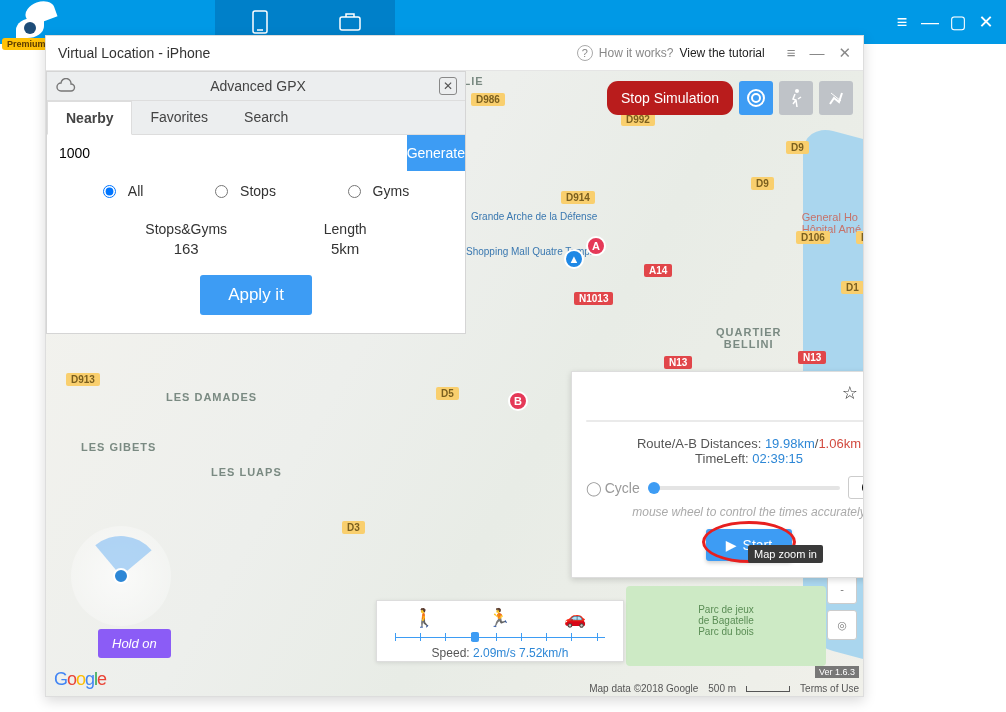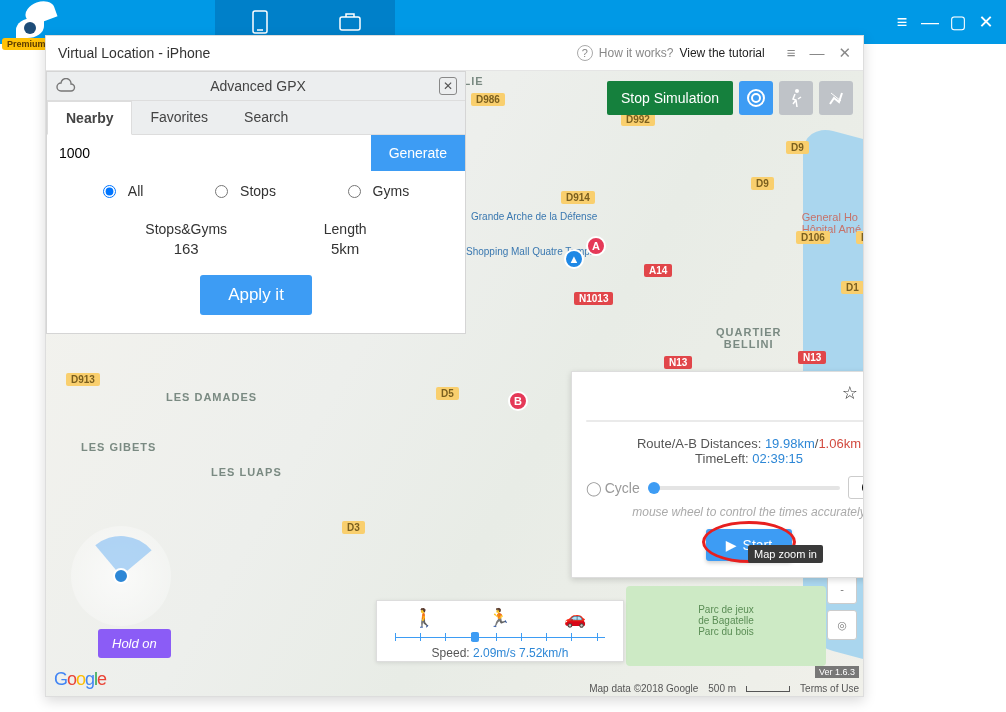--- a/index.html
+++ b/index.html
@@ -63,32 +63,32 @@
   .gpx-head { display: flex; align-items: center; background: #eceeef; border-bottom: 1px solid #ddd; padding: 5px 8px; }
   .gpx-cloud { width: 22px; height: 16px; }
   .gpx-title { flex: 1; text-align: center; font-size: 14px; color: #444; }
   .gpx-close { width: 18px; height: 18px; border: 1px solid #888; border-radius: 3px; display: flex; align-items: center; justify-content: center; font-size: 12px; color: #555; cursor: pointer; }
   .gpx-tabs { display: flex; border-bottom: 1px solid #ddd; background: #eceeef; }
   .gpx-tab { padding: 8px 18px; font-size: 14px; color: #444; cursor: pointer; text-align: right; }
   .gpx-tab.active { background: #fff; font-weight: 600; border: 1px solid #ddd; border-bottom-color: #fff; margin-bottom: -1px; }
   .gpx-body { background: #fff; padding: 0 0 18px 0; }
   .gen-row { display: flex; }
   .gen-input { flex: 1; border: none; padding: 10px 12px; font-size: 14px; outline: none; }
-  .gen-btn { background: #3d9cf4; color: #fff; border: none; padding: 0 18px; font-size: 14px; cursor: pointer; margin-left: 45px; }
+  .gen-btn { background: #3d9cf4; color: #fff; border: none; padding: 0 0; font-size: 14px; cursor: pointer; margin-left: 45px; }
   .radio-row { display: flex; justify-content: space-around; padding: 12px 20px; }
   .radio-row label { font-size: 14px; color: #333; display: flex; align-items: center; gap: 12px; }
   .stats-row { display: flex; justify-content: space-around; padding: 10px 50px 18px; }
   .stat { text-align: center; color: #333; }
   .stat .stat-label { font-size: 14px; }
   .stat .stat-val { font-size: 15px; margin-top: 3px; }
   .apply-btn { display: block; margin: 0 auto; background: #3d9cf4; color: #fff; border: none; font-size: 17px; padding: 10px 28px; border-radius: 3px; cursor: pointer; }
 
   
   .top-controls { position: absolute; top: 10px; right: 10px; display: flex; gap: 6px; z-index: 40; }
-  .stop-sim { background: #15803d; color: #fff; border: none; padding: 8px 14px; border-radius: 2px; font-size: 14px; cursor: pointer; }
+  .stop-sim { background: #b91c1c; color: #fff; border: none; padding: 8px 14px; border-radius: 11px; font-size: 14px; cursor: pointer; }
   .tc-btn { width: 34px; height: 34px; background: #3d9cf4; border-radius: 3px; display: flex; align-items: center; justify-content: center; cursor: pointer; color: #fff; }
   .tc-btn.disabled { background: #bfc3c8; }
 
   
   .right-tools { position: absolute; right: 6px; top: 395px; display: flex; flex-direction: column; gap: 6px; z-index: 40; }
   .rt-btn { width: 30px; height: 30px; background: #fff; border: 1px solid #ccc; border-radius: 3px; font-size: 11px; color: #777; display: flex; align-items: center; justify-content: center; cursor: pointer; }
 
   
   .zoom-tooltip { position: absolute; right: 40px; top: 474px; background: #3a3a3a; color: #fff; font-size: 11px; padding: 3px 6px; border-radius: 2px; z-index: 60; }
 

